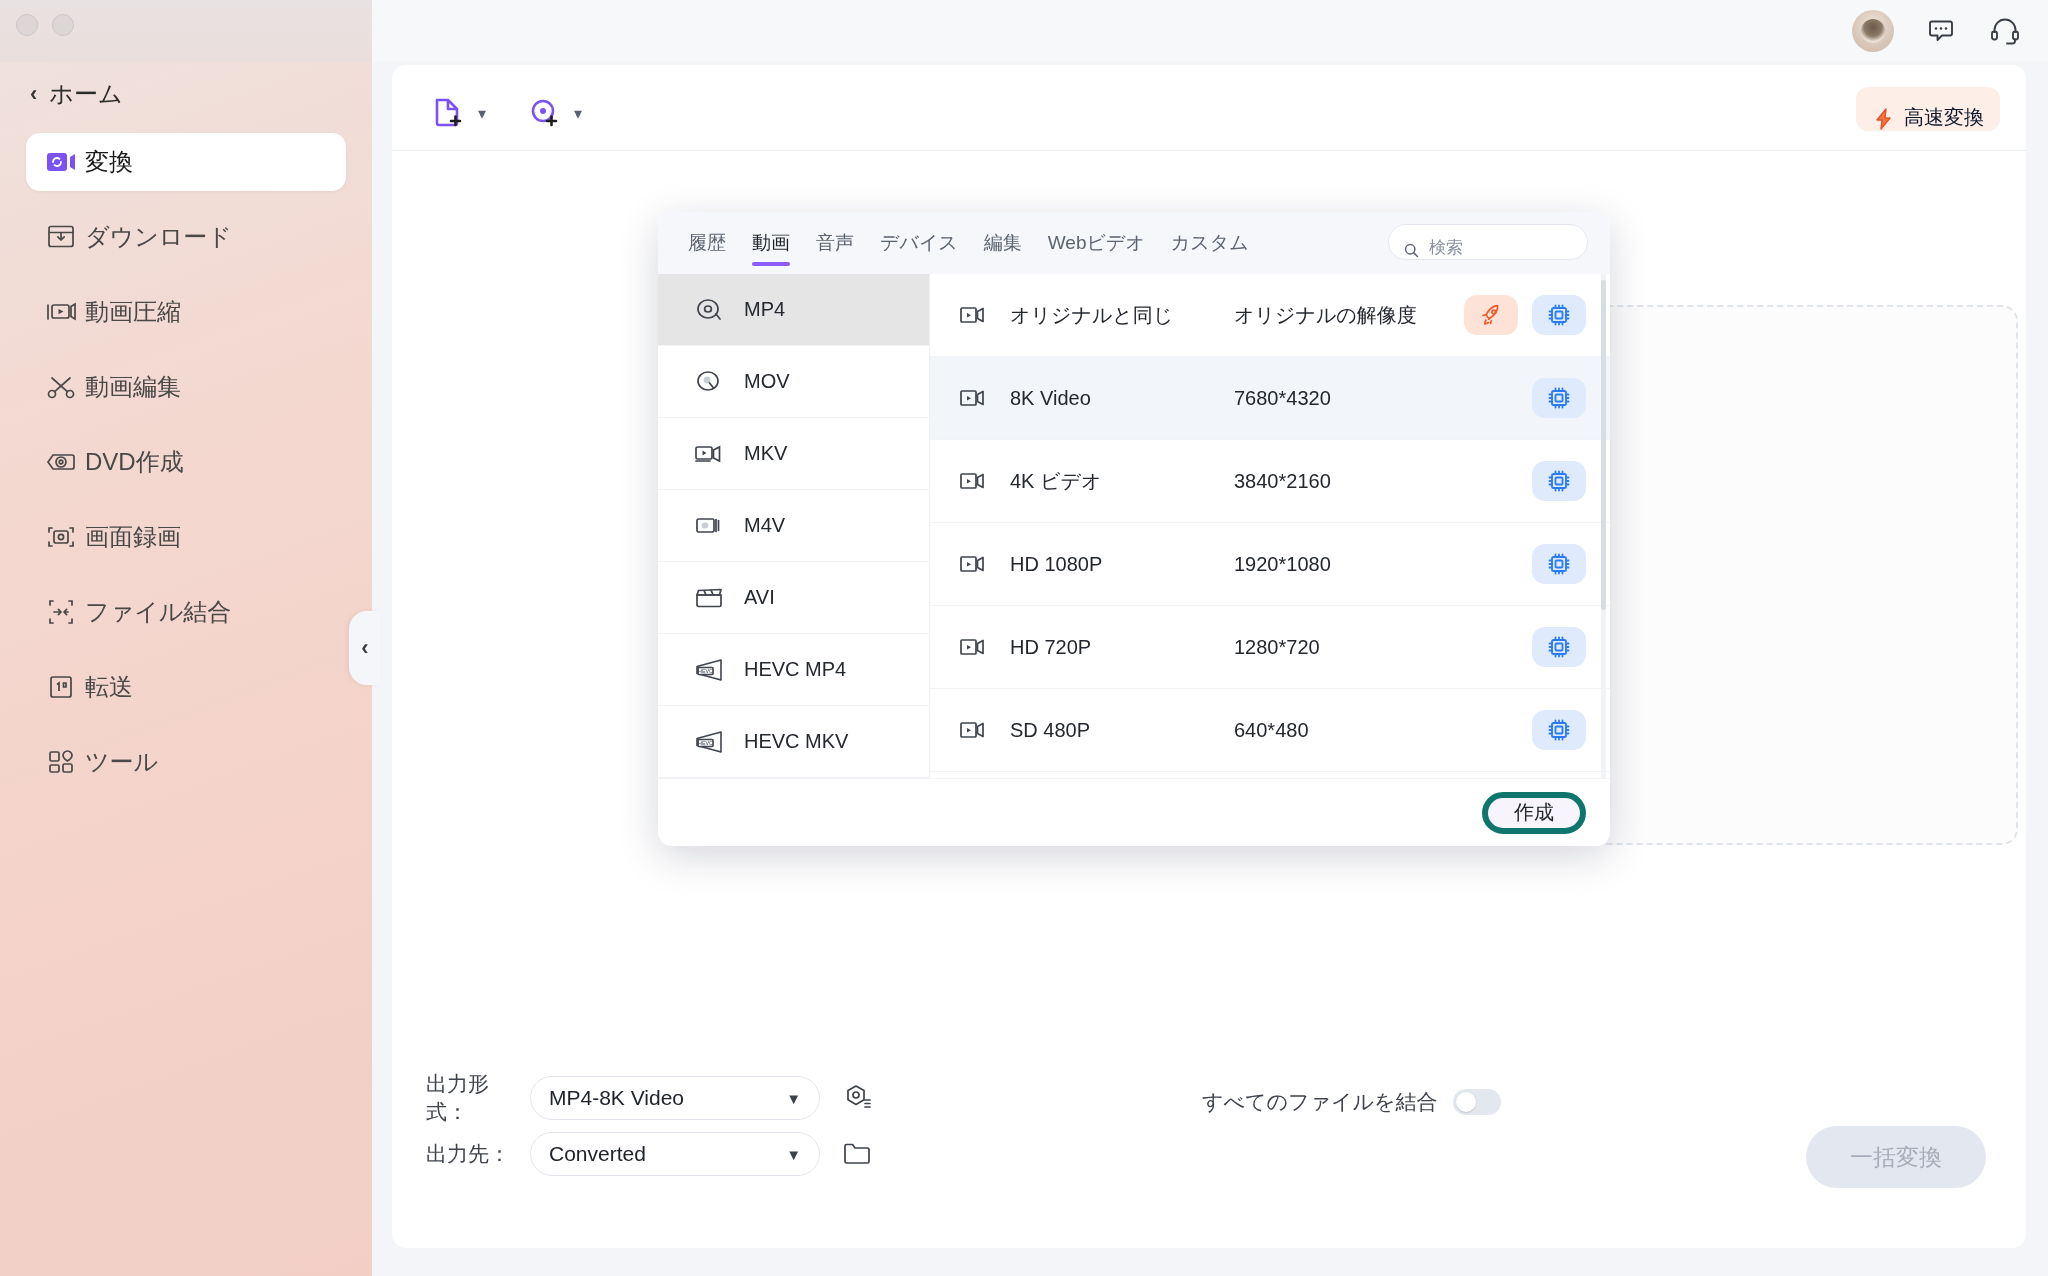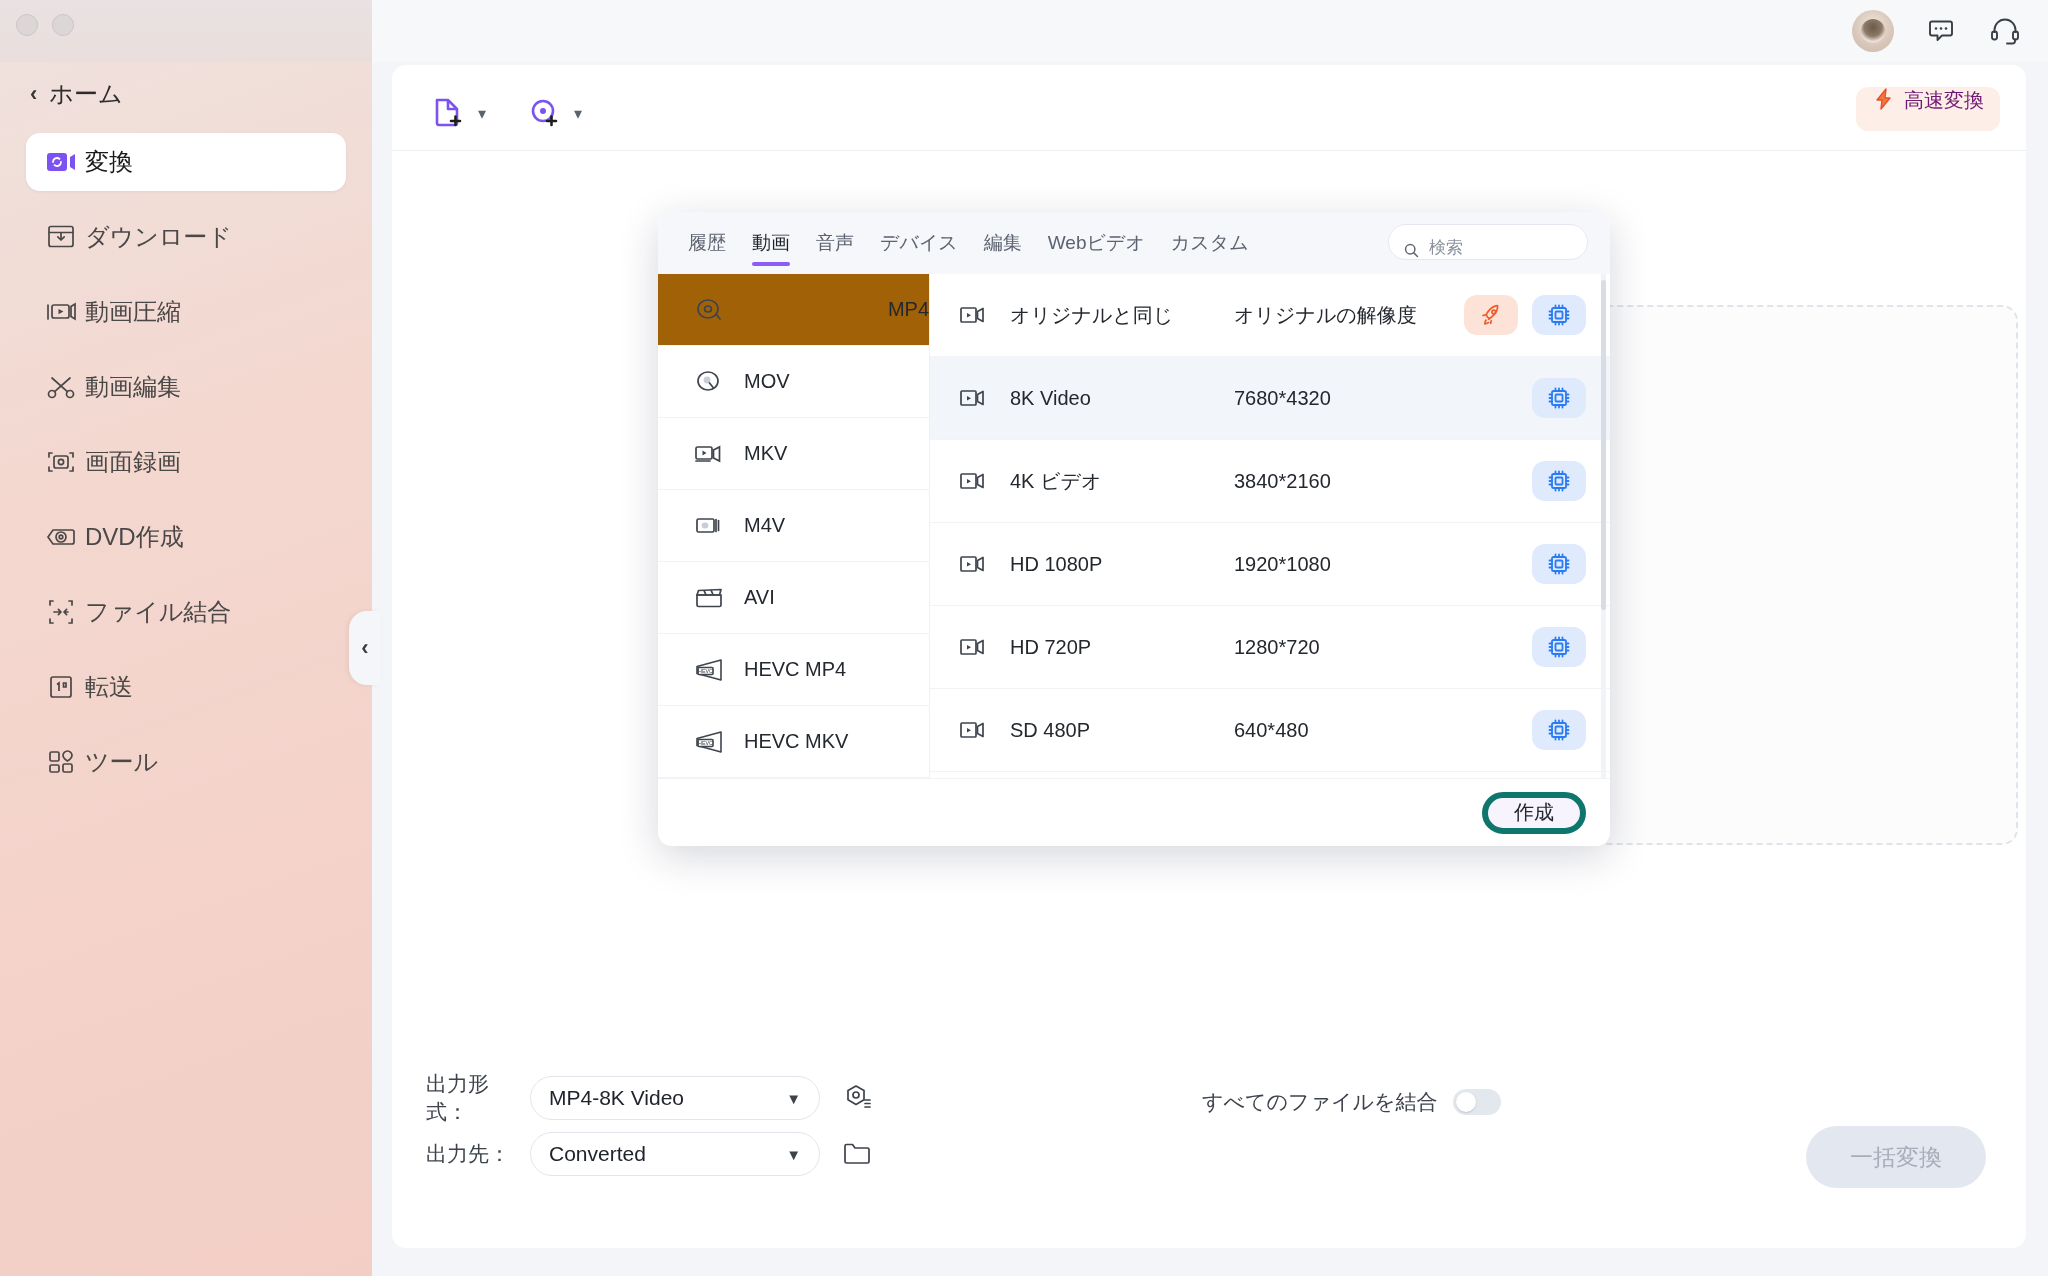--- a/index.html
+++ b/index.html
@@ -88,22 +88,22 @@
     display:flex; align-items:center; padding: 3px;
   }
   .seg {
     flex:1; height: 38px; border-radius: 19px; display:flex; align-items:center; justify-content:center;
     font-size: 20px; color:#5f6470;
   }
   .seg.active { background:#ffffff; color:#20242c; box-shadow: 0 1px 3px rgba(0,0,0,.10); }
 
   .fastbtn {
     position:absolute; right: 26px; top: 22px; height: 44px; border-radius: 12px;
-    background:#fdeee8; display:flex; align-items:flex-start; gap: 8px; padding: 0 16px;
-    color:#701a75; font-size: 20px;
+    background:#fdeee8; display:flex; align-items:flex-end; gap: 8px; padding: 0 16px;
+    color:#0f172a; font-size: 20px;
   }
   .bolt { width: 24px; height:24px; }
   .bolt svg{width:100%;height:100%;display:block;}
 
   .card-sep{ position:absolute; left:0; top:85px; width:100%; height:1px; background:#eceef2;}
 
   
   .dropzone{
     position:absolute; left: 330px; top: 240px; width: 1296px; height: 540px;
     border: 2px dashed #dfe3ea; border-radius: 16px; background:#fcfcfd;
@@ -160,21 +160,21 @@
   .dlg-search .sico { width:17px; height:17px; color:#5f6674; }
   .dlg-search .sico svg{width:100%;height:100%;display:block;}
   .dlg-search .sph { font-size: 17px; color:#8a919e; }
 
   .dlg-body { position:absolute; left:0; top: 62px; right:0; bottom: 68px; display:flex; }
   .fmt-list { width: 272px; background:#ffffff; border-right: 1px solid #eef0f4; overflow:hidden; }
   .fmt-item {
     height: 72px; display:flex; align-items:center; gap: 18px; padding-left: 34px;
     border-bottom: 1px solid #f1f3f6; font-size: 20px; color:#24282f;
   }
-  .fmt-item.active { background:#a16207;justify-content:space-between; }
+  .fmt-item.active { background:#e5e5e5; }
   .fmt-ico { width: 34px; height: 34px; flex:0 0 34px; color:#3f444d;}
   .fmt-ico svg{width:100%;height:100%;display:block;}
 
   .res-list { flex:1; overflow:hidden; position:relative;}
   .res-item {
     height: 83px; display:flex; align-items:center; border-bottom: 1px solid #f1f3f6;
     padding: 0 24px 0 28px;
   }
   .res-item.active { background:#f2f5f9; }
   .res-vico { width: 30px; height: 30px; flex:0 0 30px; color:#3f444d; margin-right: 22px;}
@@ -267,37 +267,37 @@
               <circle cx="26" cy="24" r="3.5"></circle>
               <path d="M10.6 21.6L26 8M23.4 21.6L8 8" stroke-linecap="round"></path>
             </svg>
         </span>
         <span>動画編集</span>
       </div>
 
       <div class="nav-item">
         <span class="nav-ico">
           <svg viewBox="0 0 34 34" fill="none" stroke="#4a4747" stroke-width="1.7">
+              <path d="M28 10H9l-5 7 5 7h19a2 2 0 002-2V12a2 2 0 00-2-2z"></path>
+              <ellipse cx="17" cy="17" rx="5" ry="5"></ellipse>
+              <ellipse cx="17" cy="17" rx="1.8" ry="1.8"></ellipse>
+            </svg>
+        </span>
+        <span>DVD作成</span>
+      </div>
+
+      <div class="nav-item">
+        <span class="nav-ico">
+          <svg viewBox="0 0 34 34" fill="none" stroke="#4a4747" stroke-width="1.7">
               <path d="M8 8H5v4M26 8h3v4M8 26H5v-4M26 26h3v-4" stroke-linecap="round"></path>
               <rect x="10" y="11" width="14" height="12" rx="2"></rect>
               <circle cx="17" cy="17" r="2.6"></circle>
             </svg>
         </span>
         <span>画面録画</span>
-      </div>
-
-      <div class="nav-item">
-        <span class="nav-ico">
-          <svg viewBox="0 0 34 34" fill="none" stroke="#4a4747" stroke-width="1.7">
-              <path d="M28 10H9l-5 7 5 7h19a2 2 0 002-2V12a2 2 0 00-2-2z"></path>
-              <ellipse cx="17" cy="17" rx="5" ry="5"></ellipse>
-              <ellipse cx="17" cy="17" rx="1.8" ry="1.8"></ellipse>
-            </svg>
-        </span>
-        <span>DVD作成</span>
       </div>
 
       <div class="nav-item">
         <span class="nav-ico">
           <svg viewBox="0 0 34 34" fill="none" stroke="#4a4747" stroke-width="1.7">
               <path d="M9 6H6v4M25 6h3v4M9 28H6v-4M25 28h3v-4" stroke-linecap="round"></path>
               <path d="M10 17h7m0 0l-2.6-2.6M17 17l-2.6 2.6" stroke-linecap="round"></path>
               <path d="M24 17h-4m0 0l2.6-2.6M20 17l2.6 2.6" stroke-linecap="round"></path>
             </svg>
         </span>

